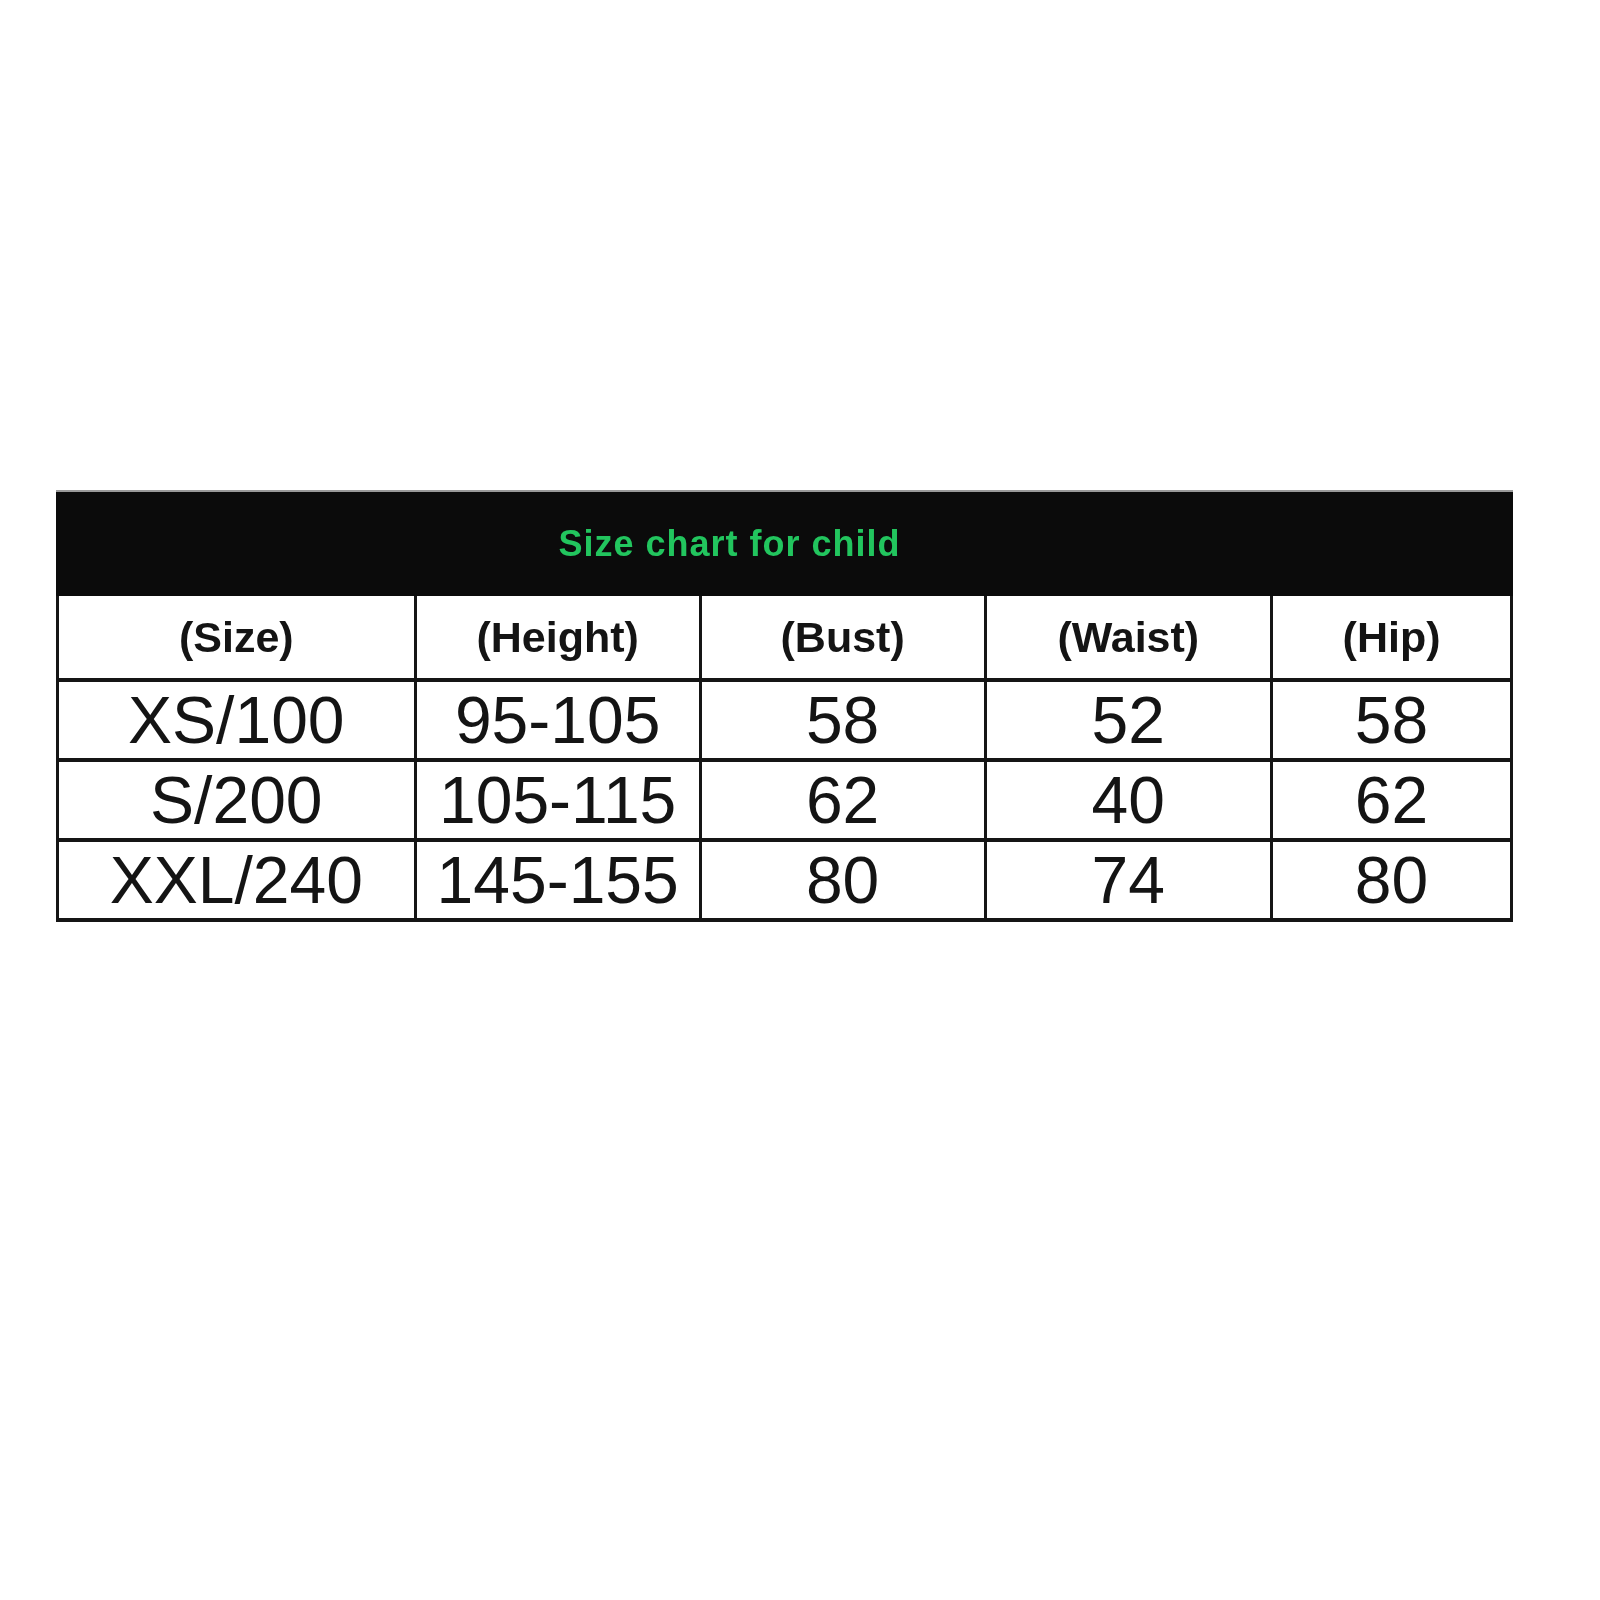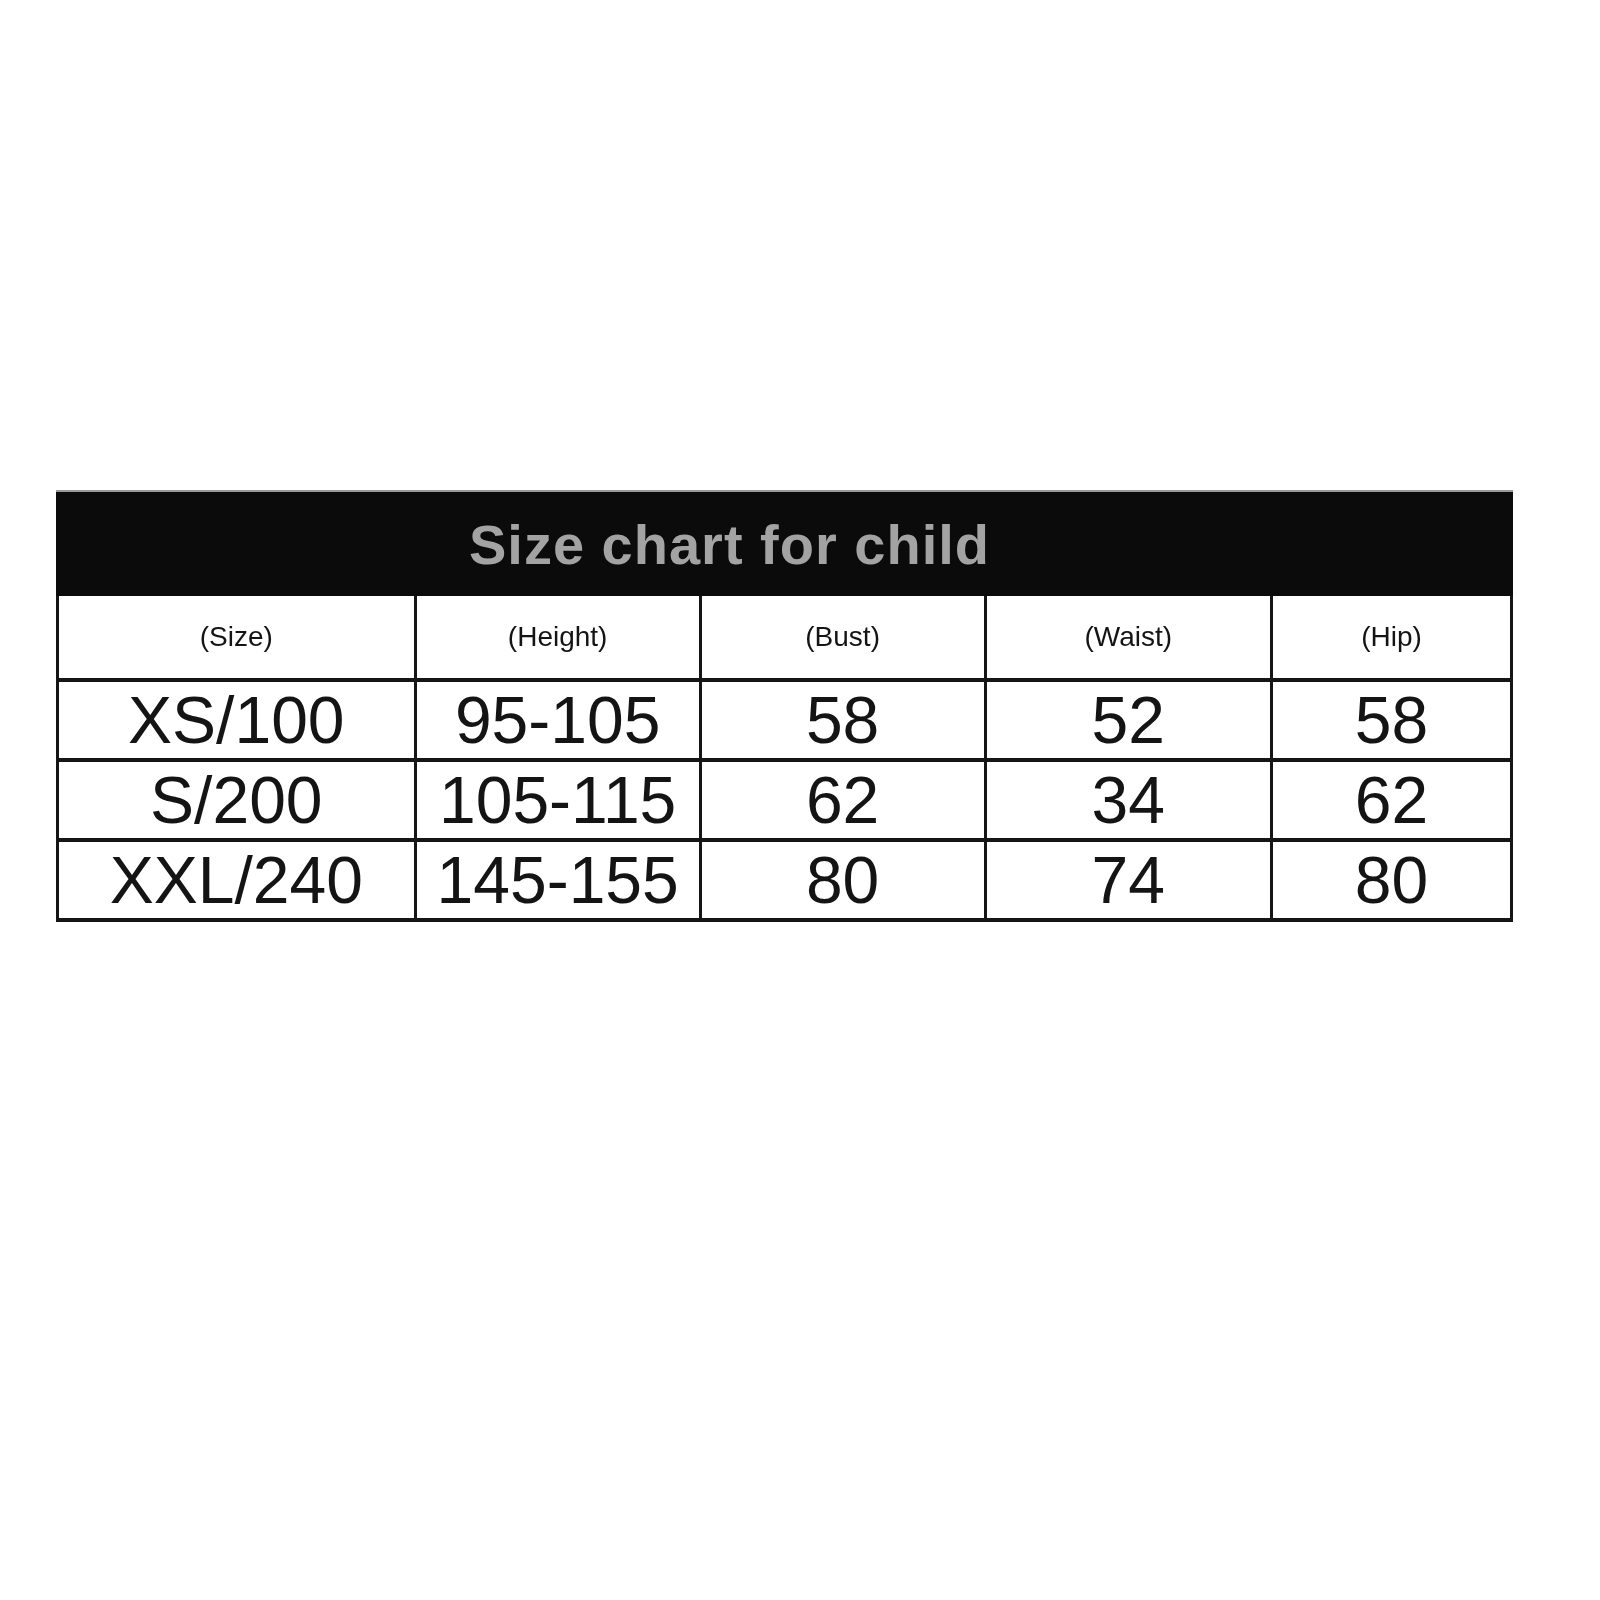--- a/index.html
+++ b/index.html
@@ -25,22 +25,22 @@
     box-sizing: border-box;
     width: 100%;
     height: 106px;
     background: #0b0b0b;
     border-top: 2px solid #9a9a9a;
     display: flex;
     align-items: center;
     justify-content: center;
   }
   .chart-title-bar .title-text {
-    color: #a3a3a3;
-    font-size: 56px;
+    color: #22c55e;
+    font-size: 36px;
     font-weight: 700;
     letter-spacing: 1px;
     transform: translateX(-55px);
   }
   table.size-table {
     width: 100%;
     border-collapse: collapse;
     table-layout: fixed;
     background: #ffffff;
   }
@@ -51,22 +51,23 @@
     border-bottom: 4px solid #151515;
     text-align: center;
     vertical-align: middle;
     padding: 0;
     font-weight: 400;
     white-space: nowrap;
     overflow: hidden;
   }
   table.size-table tr.header-row th {
     height: 82px;
-    font-size: 28px;
+    font-size: 43px;
     border-top: none;
+    font-weight: bold;
   }
   table.size-table tr.data-row td {
     height: 67px;
     font-size: 66px;
   }
   col.c1 { width: 24.6%; }
   col.c2 { width: 19.6%; }
   col.c3 { width: 19.6%; }
   col.c4 { width: 19.7%; }
   col.c5 { width: 16.5%; }
@@ -101,21 +102,21 @@
           <td>XS/100</td>
           <td>95-105</td>
           <td>58</td>
           <td>52</td>
           <td>58</td>
         </tr>
         <tr class="data-row">
           <td>S/200</td>
           <td>105-115</td>
           <td>62</td>
-          <td>34</td>
+          <td>40</td>
           <td>62</td>
         </tr>
         <tr class="data-row">
           <td>XXL/240</td>
           <td>145-155</td>
           <td>80</td>
           <td>74</td>
           <td>80</td>
         </tr>
       </tbody>

